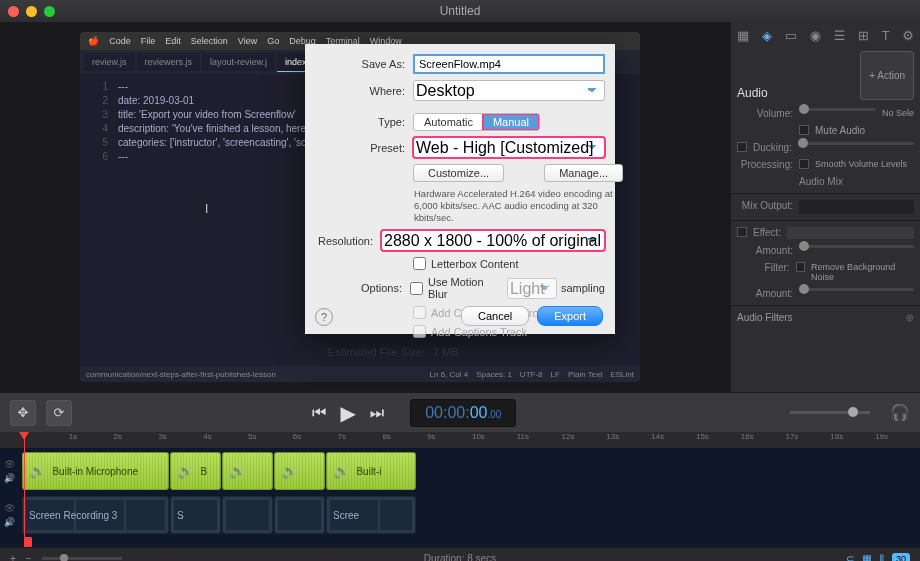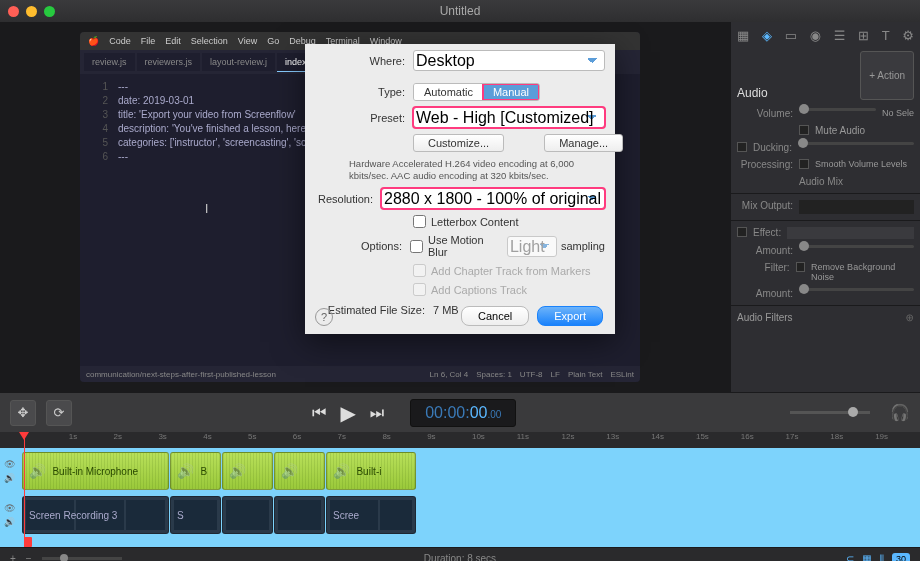--- a/index.html
+++ b/index.html
@@ -24,21 +24,21 @@
 .sheet{position:absolute;left:305px;top:22px;width:310px;height:290px;background:#ececec;box-shadow:0 8px 30px rgba(0,0,0,.5);font-size:11px;color:#333}
 .sheet .row{display:flex;align-items:center;margin:6px 10px}
 .sheet .lbl{width:90px;text-align:right;margin-right:8px;font-size:11px}
 .sheet input[type=text]{flex:1;border:2px solid #5b9dd9;padding:2px 4px;font-size:11px;background:#fff}
 .sheet select{flex:1;font-size:16px;padding:1px 2px;background:#fff;border:1px solid #bbb;border-radius:3px;appearance:none;background-image:linear-gradient(45deg,transparent 50%,#5b9dd9 50%),linear-gradient(135deg,#5b9dd9 50%,transparent 50%);background-position:calc(100% - 12px) 50%,calc(100% - 7px) 50%;background-size:5px 5px;background-repeat:no-repeat}
 .segmented{display:flex;border:1px solid #bbb;border-radius:3px;overflow:hidden}
 .segmented span{padding:2px 10px;font-size:11px;background:#fff;cursor:pointer}
 .segmented span.sel{background:#5b9dd9;color:#fff}
 .hl-pink{outline:2px solid #ff3b7f;outline-offset:-1px}
 .sheet .btn-sm{padding:2px 14px;font-size:11px;background:linear-gradient(#fff,#eee);border:1px solid #bbb;border-radius:3px;cursor:pointer}
-.sheet .desc{font-size:9.5px;color:#555;margin:4px 0 6px 44px;line-height:12px}
+.sheet .desc{font-size:9.5px;color:#555;margin:4px 0 6px 109px;line-height:12px}
 .sheet .chk{display:flex;align-items:center;gap:5px;font-size:11px;color:#333}
 .sheet .chk.dis{color:#aaa}
 .sheet .chk input{margin:0}
 .sheet .footer{position:absolute;bottom:8px;right:12px;display:flex;gap:8px}
 .sheet .footer button{padding:3px 16px;font-size:11px;border-radius:8px;border:1px solid #bbb;background:linear-gradient(#fff,#eee);cursor:pointer}
 .sheet .footer button.primary{background:linear-gradient(#6cb3fa,#1a82fb);color:#fff;border-color:#1a82fb}
 .sheet .help{position:absolute;bottom:8px;left:10px;width:18px;height:18px;border:1px solid #999;border-radius:50%;display:flex;align-items:center;justify-content:center;font-size:11px;color:#666;cursor:pointer}
 
 .right-panel{width:190px;background:#2e2e32;border-left:1px solid #1a1a1c;padding:6px;font-size:10px;color:#999}
 .rp-icons{display:flex;gap:7px;margin-bottom:8px;color:#888;font-size:13px;justify-content:space-between}
@@ -56,21 +56,21 @@
 
 .toolbar{height:40px;background:#3a3a3c;display:flex;align-items:center;padding:0 10px;gap:10px;border-top:1px solid #1a1a1c}
 .tool-btn{width:26px;height:26px;background:#4a4a4c;border:1px solid #555;border-radius:3px;display:flex;align-items:center;justify-content:center;color:#ccc;cursor:pointer;font-size:13px}
 .transport{display:flex;gap:14px;align-items:center;margin-left:230px}
 .transport span{color:#ddd;cursor:pointer;font-size:16px}
 .timecode{margin-left:12px;background:#1a1a1c;padding:4px 14px;border-radius:3px;font-family:Menlo,monospace;font-size:13px;color:#5bb8ff;border:1px solid #111}
 .zoom-slider{width:80px;height:3px;background:#555;margin-left:auto;position:relative}
 .zoom-slider::after{content:"";position:absolute;right:12px;top:-4px;width:10px;height:10px;background:#aaa;border-radius:50%}
 .hp{color:#888;font-size:16px;margin-left:10px}
 
-.timeline{height:115px;background:#7dd3fc;position:relative;overflow:hidden}
+.timeline{height:115px;background:#0f172a;position:relative;overflow:hidden}
 .ruler{height:16px;background:#2a2a2c;display:flex;font-size:8px;color:#777;position:relative;padding-left:24px}
 .ruler span{width:47px;text-align:left}
 .playhead{position:absolute;left:24px;top:0;bottom:0;width:1px;background:#ff3b3b;z-index:5}
 .playhead::before{content:"";position:absolute;top:0;left:-5px;width:10px;height:8px;background:#ff3b3b;clip-path:polygon(0 0,100% 0,50% 100%)}
 .track{display:flex;align-items:center;height:42px;margin:2px 0;padding-left:4px}
 .track-ctl{width:18px;display:flex;flex-direction:column;gap:4px;color:#666;font-size:9px}
 .clips{display:flex;gap:1px;flex:1;height:38px}
 .clip{position:relative;border-radius:3px;overflow:hidden;display:flex;align-items:center;padding:0 6px;font-size:10px;color:#2a4a00;border:1px solid rgba(0,0,0,.3)}
 .clip.aud{background:linear-gradient(#b8e05a,#9ac93a)}
 .clip.aud::before{content:"";position:absolute;inset:0;background:repeating-linear-gradient(90deg,rgba(40,80,0,.2) 0 1px,transparent 1px 3px);opacity:.6}
@@ -134,20 +134,24 @@
         <span>Ln 6, Col 4</span>
           <span>Spaces: 1</span>
           <span>UTF-8</span>
           <span>LF</span>
           <span>Plain Text</span>
           <span>ESLint</span>
       </div>
     </div>
 
     <div class="sheet">
+      <div class="row" style="margin-top:10px">
+        <div class="lbl">Save As:</div>
+        <input type="text" value="ScreenFlow.mp4" style="">
+      </div>
       <div class="row">
         <div class="lbl">Where:</div>
         <select><option>Desktop</option></select>
       </div>
       <div class="row" style="margin-top:12px">
         <div class="lbl">Type:</div>
         <div class="segmented">
           <span>Automatic</span>
           <span class="sel hl-pink">Manual</span>
         </div>

